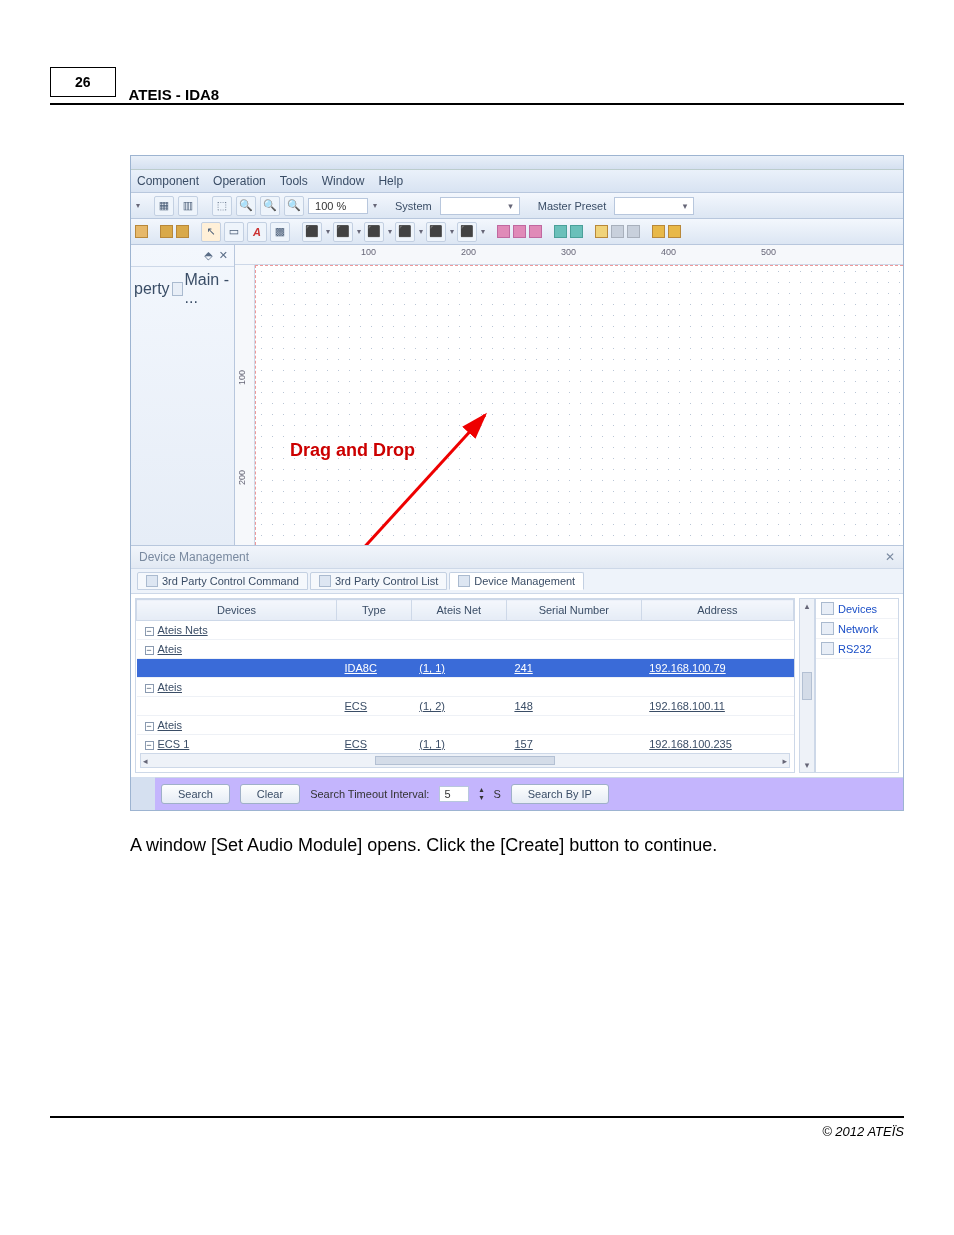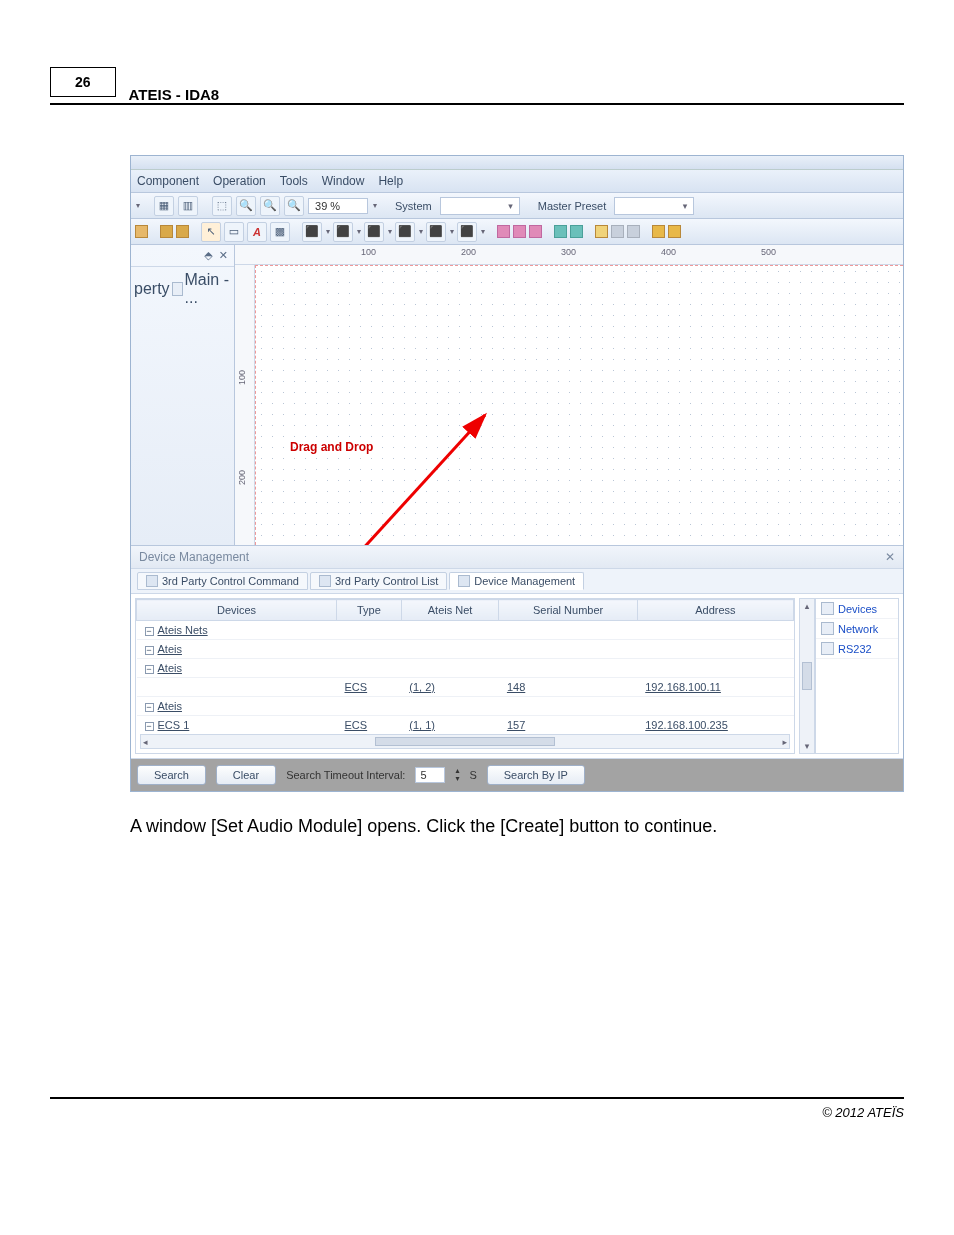--- a/index.html
+++ b/index.html
@@ -29,21 +29,21 @@
   .canvas-area { flex:1; background:#fff; position:relative; overflow:hidden; }
   .ruler-h { height:20px; background:#f6f8fb; border-bottom:1px solid #cdd8e8; position:relative; font-size:9px; color:#667; }
   .ruler-h .tick { position:absolute; top:2px; }
   .ruler-v { width:20px; background:#f6f8fb; border-right:1px solid #cdd8e8; position:absolute; left:0; top:20px; bottom:0; font-size:9px; color:#667; }
   .ruler-v .tick { position:absolute; left:2px; transform:rotate(-90deg); transform-origin:left top; }
   .grid { position:absolute; left:20px; top:20px; right:0; bottom:0; 
     background-image: radial-gradient(circle, #b9c5d5 0.6px, transparent 0.6px);
     background-size: 11px 11px;
     border-top:1px dashed #e99; border-left:1px dashed #e99;
   }
-  .drag-label { position:absolute; left:55px; top:195px; color:#c00; font-weight:bold; font-size:12px; font-family: Arial; z-index:5;}
+  .drag-label { position:absolute; left:55px; top:195px; color:#c00; font-weight:bold; font-size:18px; font-family: Arial; z-index:5;}
   .arrow-svg { position:absolute; left:0; top:0; width:100%; height:100%; pointer-events:none; z-index:4;}
   .dm-panel { border-top:1px solid #b8c7dd; }
   .dm-title { background:linear-gradient(#f1f5fb,#e2e9f3); padding:4px 8px; font-size:12px; color:#7a8aa0; display:flex; justify-content:space-between; border-bottom:1px solid #cdd8e8;}
   .dm-tabs { background:#eef3fa; padding:3px 6px; display:flex; gap:2px; border-bottom:1px solid #cdd8e8; font-size:11px; }
   .dm-tab { border:1px solid #c3d0e2; background:#f5f8fc; padding:2px 8px; border-radius:2px 2px 0 0; display:flex; align-items:center; gap:4px; color:#3a4d66;}
   .dm-tab .ic { width:12px; height:12px; border:1px solid #aabacf; background:#dde6f2; }
   .dm-tab.active { background:#fff; border-bottom-color:#fff; }
   .dm-body { display:flex; background:#fff; }
   .dm-table-wrap { flex:1; border:1px solid #cdd8e8; margin:4px; }
   .dm-table { width:100%; border-collapse:collapse; font-size:11px; }
@@ -53,21 +53,21 @@
   .tree-indent1 { padding-left:14px; }
   .tree-indent2 { padding-left:28px; }
   .tree-toggle { display:inline-block; width:9px; height:9px; border:1px solid #8a9ab0; margin-right:4px; text-align:center; line-height:7px; font-size:9px; background:#fff; }
   .row-sel td { background:#3a6bd8; color:#fff; }
   .dm-scrollbar { width:16px; background:#eef2f8; border:1px solid #cdd8e8; margin:4px 0 4px 0; display:flex; flex-direction:column; align-items:center; justify-content:space-between; font-size:9px; color:#667; padding:2px 0;}
   .dm-sidelist { width:84px; border:1px solid #cdd8e8; margin:4px 4px 4px 0; background:#fff; }
   .dm-sidelist .item { display:flex; align-items:center; gap:4px; padding:3px 5px; font-size:11px; color:#1b4fc7; border-bottom:1px solid #f0f2f6;}
   .dm-sidelist .ic { width:13px; height:13px; border:1px solid #aabacf; background:#e8eef7;}
   .dm-hscroll { height:15px; background:#eef2f8; border:1px solid #cdd8e8; margin:0 4px 4px 4px; display:flex; align-items:center; justify-content:space-between; font-size:9px; color:#667; padding:0 2px;}
   .dm-hscroll .thumb { background:#d4dce8; border:1px solid #b3c0d3; height:9px; width:180px; }
-  .dm-footer { background:#a3a3a3; padding:6px; display:flex; align-items:center; gap:10px; font-size:11px; border-top:1px solid #cdd8e8;}
+  .dm-footer { background:#c4b5fd; padding:6px; display:flex; align-items:center; gap:10px; font-size:11px; border-top:1px solid #cdd8e8;margin-left:24px;}
   .btn { border:1px solid #9fb0c8; background:linear-gradient(#fdfefe,#e6ecf5); padding:3px 16px; border-radius:3px; color:#3a4d66; font-size:11px;}
   .spin { border:1px solid #b8c7dd; background:#fff; width:30px; padding:1px 4px; font-size:11px; display:inline-block;}
   .caption { margin:24px 0 0 80px; font-size:18px; color:#000; }
   .footer { margin-top:260px; border-top:2px solid #000; padding-top:6px; text-align:right; font-style:italic; font-size:13px;}
   .col-ic { display:inline-block; width:13px; height:13px; background:#d9a94a; border:1px solid #b8883a; }
   .col-ic.orange2 { background:#e6b86a; }
   .col-ic.yellow { background:#f0d37a; }
   .col-ic.teal { background:#6ac0ba; border-color:#4aa09a; }
   .col-ic.pink { background:#e08ab8; border-color:#c068a0; }
   .col-ic.gray { background:#c8d0dc; border-color:#a8b0bc; }
@@ -97,21 +97,21 @@
       <div class="toolbar">
         <span class="dd-arrow">▾</span>
         <div class="tb-sep"></div>
         <span class="tb-btn">▦</span>
         <span class="tb-btn">▥</span>
         <div class="tb-sep"></div>
         <span class="tb-btn">⬚</span>
         <span class="tb-btn">🔍</span>
         <span class="tb-btn">🔍</span>
         <span class="tb-btn">🔍</span>
-        <div class="zoom-box">39 %</div>
+        <div class="zoom-box">100 %</div>
         <span class="dd-arrow">▾</span>
         <div class="tb-sep"></div>
         <span class="label-txt">System</span>
         <div class="combo">
             <span></span>
           </div>
         <div class="tb-sep"></div>
         <span class="label-txt">Master Preset</span>
         <div class="combo">
             <span></span>
@@ -229,20 +229,27 @@
                   <tr>
                     <td class="tree-cell" colspan="5"><span class="tree-toggle">−</span>Ateis Nets</td>
                   </tr>
                   <tr>
                     <td class="tree-cell tree-indent1"><span class="tree-toggle">−</span>Ateis</td>
                     <td></td>
                     <td></td>
                     <td></td>
                     <td></td>
                   </tr>
+                  <tr class="row-sel">
+                    <td class="tree-cell tree-indent2"></td>
+                    <td>IDA8C</td>
+                    <td>(1, 1)</td>
+                    <td>241</td>
+                    <td>192.168.100.79</td>
+                  </tr>
                   <tr>
                     <td class="tree-cell tree-indent1"><span class="tree-toggle">−</span>Ateis</td>
                     <td></td>
                     <td></td>
                     <td></td>
                     <td></td>
                   </tr>
                   <tr>
                     <td class="tree-cell tree-indent2"></td>
                     <td>ECS</td>

